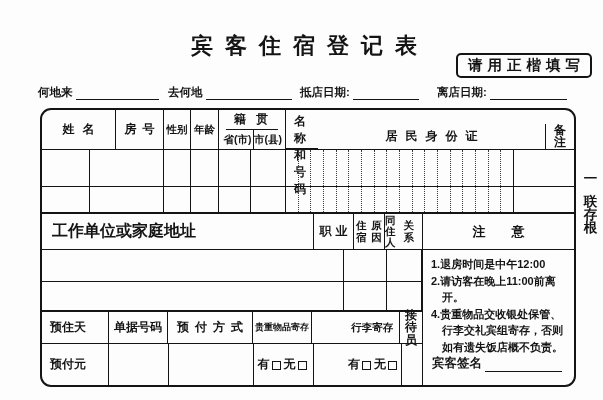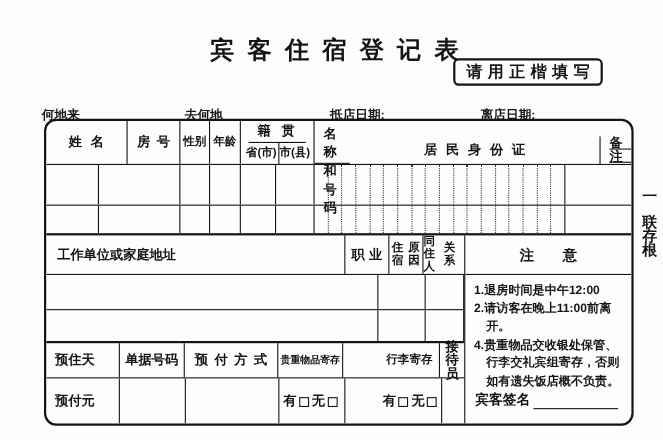--- a/index.html
+++ b/index.html
@@ -8,68 +8,68 @@
     position:relative; width:603px; height:400px; background:#fdfdfd;
     font-family:"Liberation Sans","DejaVu Sans",sans-serif;
     font-weight:bold; color:#141414; overflow:hidden;
   }
   
   .form-title {
     position:absolute; top:31px; left:20px; width:580px;
     text-align:center; font-size:22px; letter-spacing:12px; white-space:nowrap;
   }
   .notice-box {
-    position:absolute; left:412px; top:53px; width:136px; height:25px;
+    position:absolute; left:456px; top:53px; width:136px; height:25px;
     border:2.5px solid #141414; border-radius:5px;
     display:flex; align-items:center; justify-content:center;
     font-size:14.5px; letter-spacing:5px; padding-left:5px; white-space:nowrap;
     background:#fdfdfd;
   }
   .route-row { position:absolute; top:85px; left:0; width:603px; height:18px; font-size:11.5px; }
-  .route-item { position:absolute; top:12px; display:flex; align-items:flex-end; white-space:nowrap; }
+  .route-item { position:absolute; top:0; display:flex; align-items:flex-end; white-space:nowrap; }
   .wline { display:inline-block; border-bottom:1.5px solid #141414; height:13px; margin-left:3px; }
   
   .tbl {
     position:absolute; left:40px; top:108px; width:536px; height:279px;
     border:2px solid #141414; border-radius:11px; overflow:hidden;
     display:flex; flex-direction:column; background:#fdfdfd;
   }
   .cell {
     display:flex; align-items:center; justify-content:center;
     border-right:1.5px solid #141414; position:relative;
     text-align:center; line-height:1.05;
   }
   .noR { border-right:none; }
   
   .secA { height:112px; display:flex; flex-direction:column; border-bottom:2px solid #141414; }
   .secA-head { height:40px; display:flex; border-bottom:1.5px solid #141414; }
   .secA-data1 { height:37px; display:flex; border-bottom:1.5px solid #141414; }
   .secA-data2 { flex:1; display:flex; }
   .cA1 { width:48px; } .cA2 { width:74px; } .cA3 { width:27px; } .cA4 { width:28px; }
-  .cA5 { width:32px; } .cA6 { width:35px; } .cA7 { width:228px; } .cA8 { flex:1;text-decoration:underline; }
+  .cA5 { width:32px; } .cA6 { width:35px; } .cA7 { width:228px; } .cA8 { flex:1; }
   .cNative { width:67px; display:flex; flex-direction:column; }
   .cNative .top { height:20px; display:flex; align-items:center; justify-content:center; border-bottom:1.5px solid #141414; font-size:12px; letter-spacing:10px; padding-left:8px;}
   .cNative .bot { flex:1; display:flex; }
   .cNative .bot .cell { font-size:10.5px; }
   .cIdWrap { flex:1; display:flex; flex-direction:row; border-right:none;align-items:flex-end; }
   .cIdWrap .top { height:20px; display:flex; align-items:center; justify-content:center; border-bottom:1.5px solid #141414; font-size:12px; letter-spacing:8px; padding-left:8px;}
   .cIdWrap .bot { flex:1; display:flex; }
   .hdr { font-size:12px; }
   .ls6 { letter-spacing:6px; padding-left:6px; }
   .ls8 { letter-spacing:8px; padding-left:8px; }
   .id-grid { display:flex; width:100%; height:100%; }
   .id-grid span { flex:1; border-right:1.5px dotted #3a3a3a; }
   .id-grid span:last-child { border-right:none; }
   
   .secBC { flex:1; display:flex; }
   .bcLeft { width:381px; border-right:1.5px solid #141414; display:flex; flex-direction:column; }
   .rowBhead { height:36px; display:flex; border-bottom:1.5px solid #141414; }
   .rowB1 { height:32px; display:flex; border-bottom:1.5px solid #141414; }
   .rowB2 { height:30px; display:flex; border-bottom:2px solid #141414; }
-  .cB1 { width:305px; justify-content:flex-start; padding-left:10px; font-size:12px; }
+  .cB1 { width:305px; justify-content:flex-start; padding-left:10px; font-size:16px; }
   .cB2 { width:44px; font-size:12px; letter-spacing:4px; padding-left:4px; }
   .cB3 { width:35px; font-size:10.5px; }
   .cB4 { flex:1; font-size:10.5px; }
   .twoline { display:flex; flex-direction:row; align-items:center; justify-content:center; }
   .rowC1 { height:32px; display:flex; border-bottom:1.5px solid #141414; }
   .rowC2 { flex:1; display:flex; }
   .cC1 { width:67px; } .cC2 { width:60px; } .cC3 { width:85px; }
   .cC4 { width:60px; } .cC5 { width:55px;margin-left:33px; } .cC6 { flex:1; }
   .spread { justify-content:flex-start; padding:0 8px; font-size:12px; }
   .f12 { font-size:12px; } .f9 { font-size:9px; } .f10 { font-size:10.5px; }

